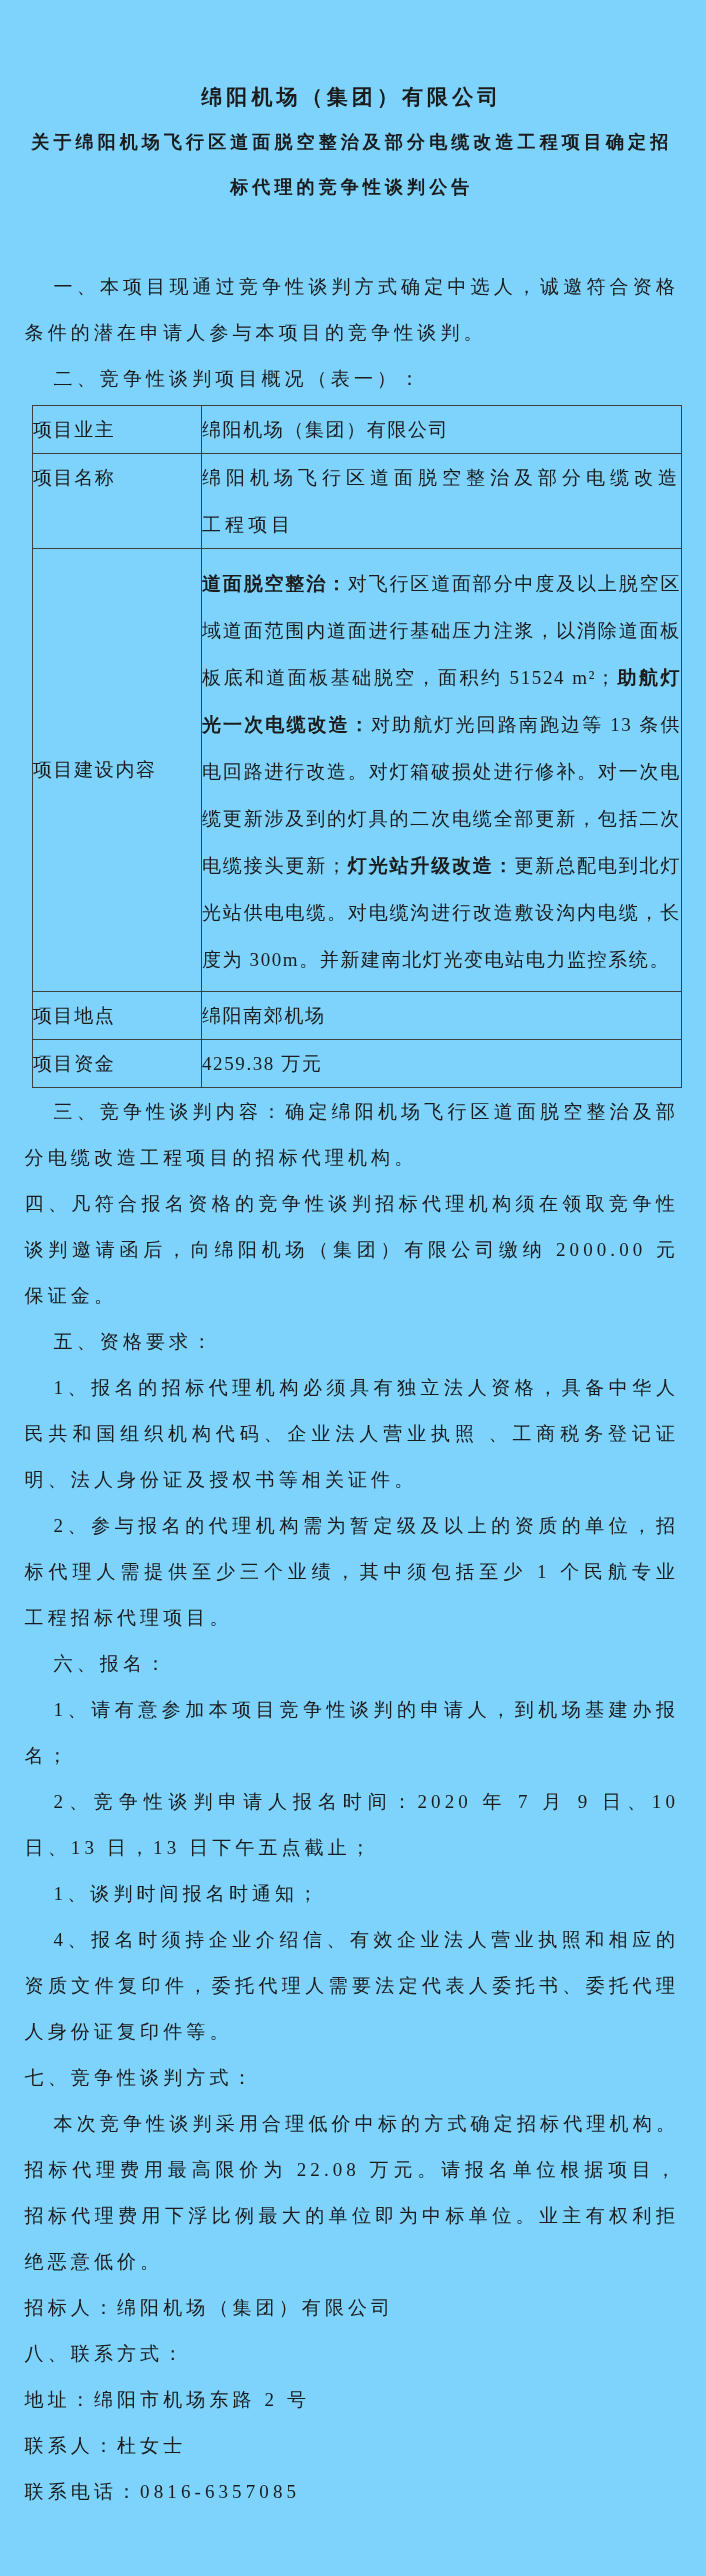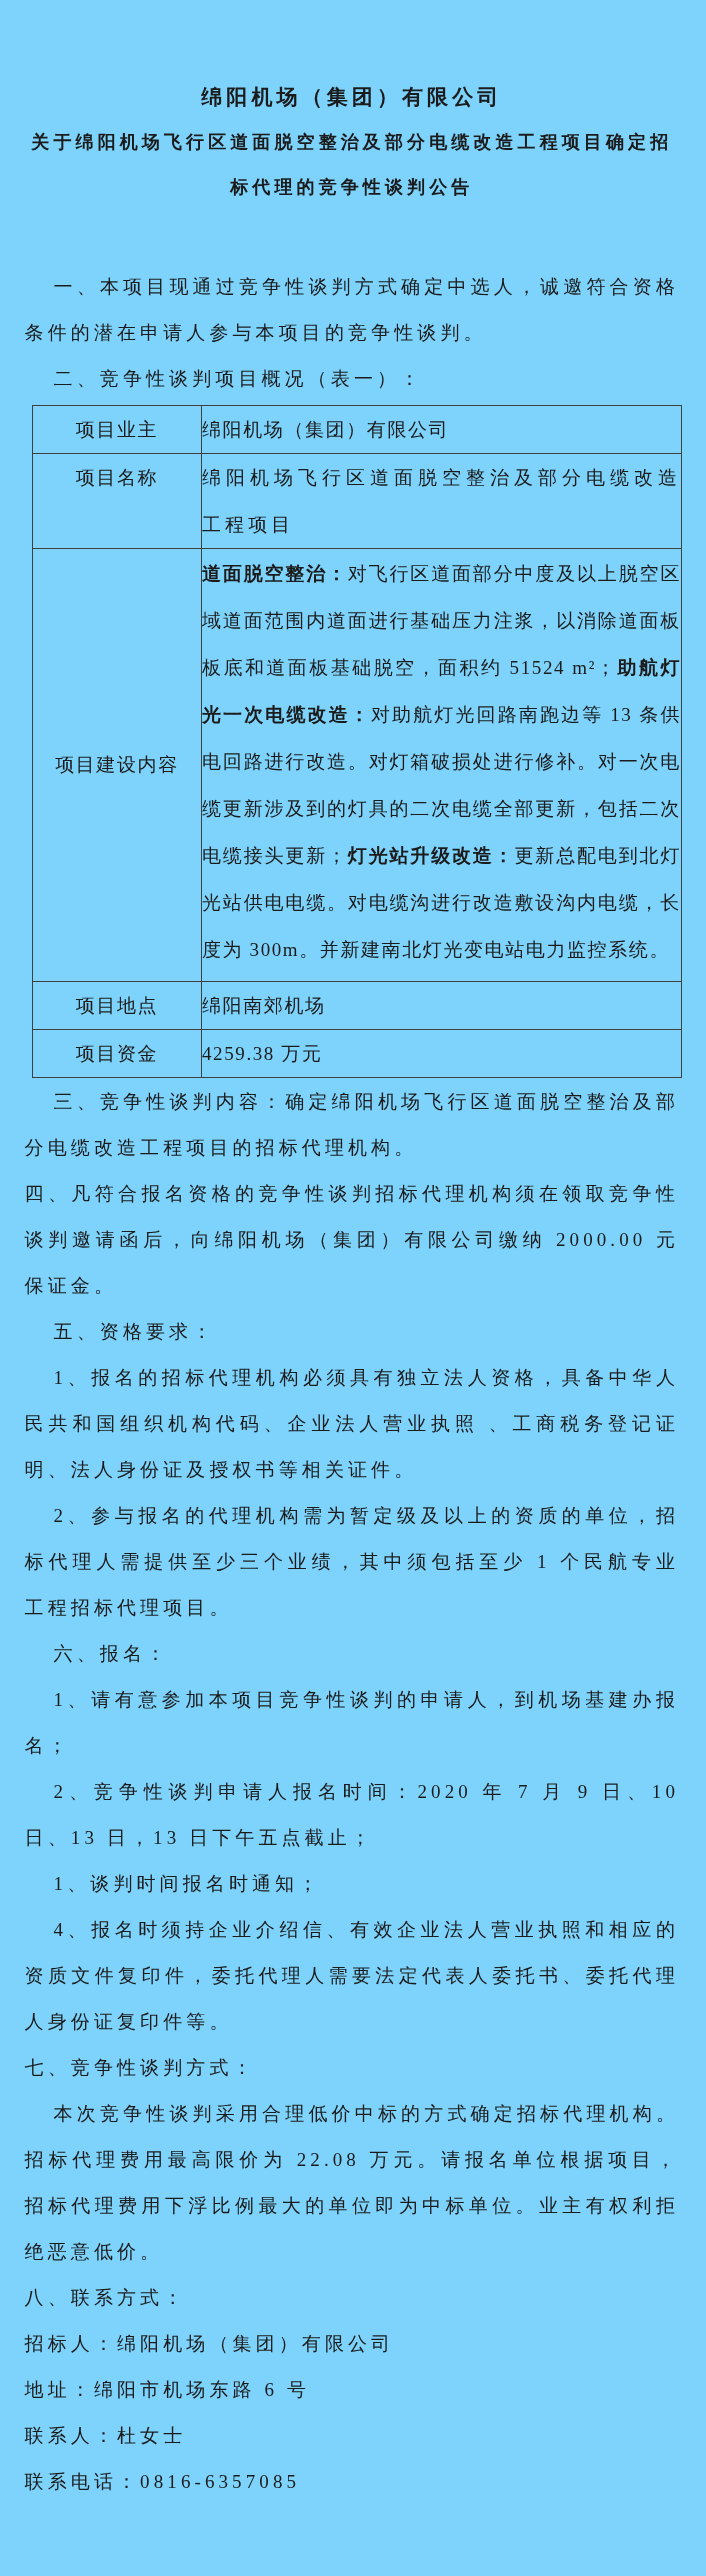--- a/index.html
+++ b/index.html
@@ -47,33 +47,32 @@
     margin: 2.5px 0 0 7.4px;
     letter-spacing: 1.6px;
     line-height: 47px;
   }
   table.overview td {
     border: 1.6px solid #3f3f3f;
     padding: 0;
   }
   td.cell-label {
     width: 168px;
-    text-align: center;
     vertical-align: middle;
   }
   td.cell-value {
     width: 479px;
     text-align: justify;
     vertical-align: middle;
     padding: 0 3.3px 0 9.8px;
   }
   tr.row-single { height: 48px; }
   tr.row-top td { vertical-align: top; }
   td.cell-value-wide { letter-spacing: 4.1px; }
-  tr.row-content td.cell-value { padding-top: 1px; padding-bottom: 8.2px; }
+  tr.row-content td.cell-value { padding-top: 11px; padding-bottom: 8.2px; }
   b { font-weight: bold; }
 </style>
 </head>
 <body>
 
 <main class="page">
 
   <h1 class="org-title">绵阳机场（集团）有限公司</h1>
   <h2 class="ann-title">关于绵阳机场飞行区道面脱空整治及部分电缆改造工程项目确定招标代理的竞争性谈判公告</h2>
 
@@ -114,20 +113,20 @@
 
   <p class="para indent">六、报名：</p>
   <p class="para indent">1、请有意参加本项目竞争性谈判的申请人，到机场基建办报名；</p>
   <p class="para indent">2、竞争性谈判申请人报名时间：2020 年 7 月 9 日、10 日、13 日，13 日下午五点截止；</p>
   <p class="para indent">1、谈判时间报名时通知；</p>
   <p class="para indent">4、报名时须持企业介绍信、有效企业法人营业执照和相应的资质文件复印件，委托代理人需要法定代表人委托书、委托代理人身份证复印件等。</p>
 
   <p class="para">七、竞争性谈判方式：</p>
   <p class="para indent tight-follow">本次竞争性谈判采用合理低价中标的方式确定招标代理机构。招标代理费用最高限价为 22.08 万元。请报名单位根据项目，招标代理费用下浮比例最大的单位即为中标单位。业主有权利拒绝恶意低价。</p>
 
+  <p class="para">招标人：绵阳机场（集团）有限公司</p>
   <p class="para">八、联系方式：</p>
-  <p class="para">招标人：绵阳机场（集团）有限公司</p>
-  <p class="para">地址：绵阳市机场东路 6 号</p>
+  <p class="para">地址：绵阳市机场东路 2 号</p>
   <p class="para">联系人：杜女士</p>
   <p class="para">联系电话：0816-6357085</p>
 
 </main>
 
 
 </body></html>

